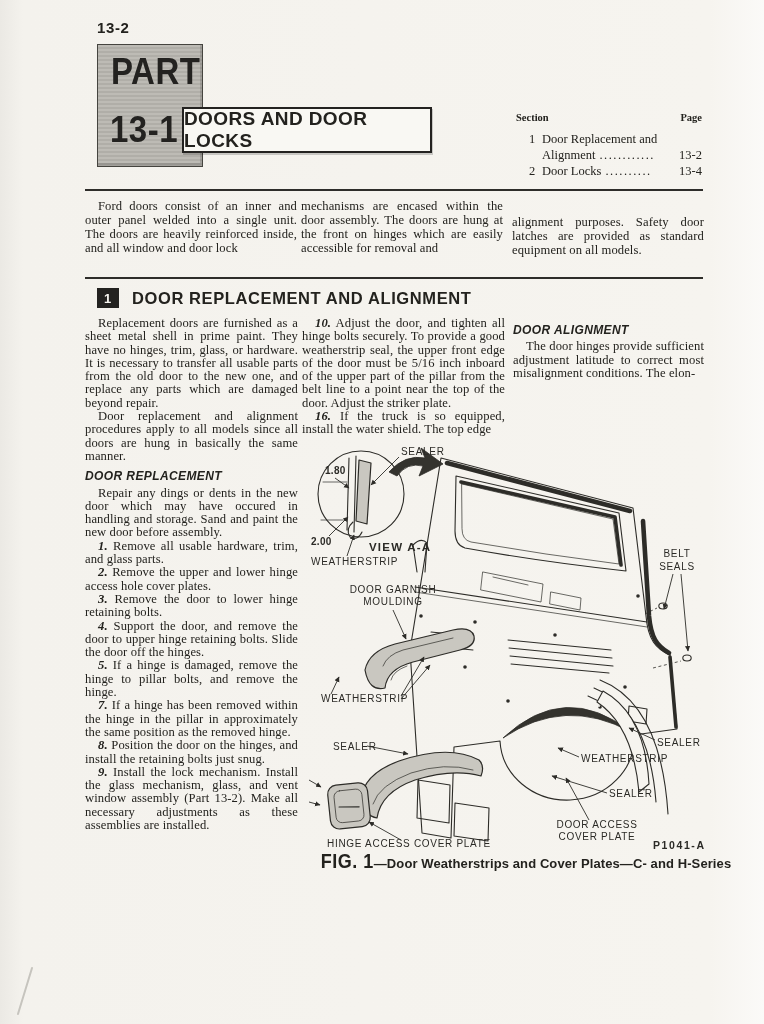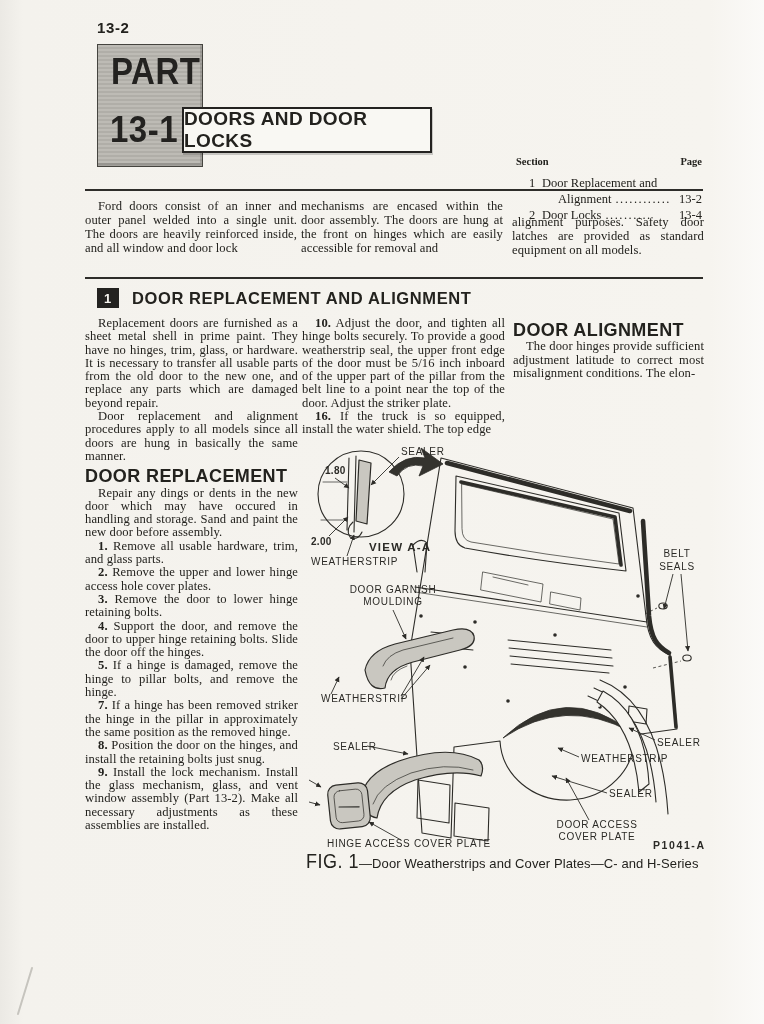--- a/index.html
+++ b/index.html
@@ -13,46 +13,46 @@
     border:1px solid #45443f;box-shadow:inset -2px -3px 0 rgba(0,0,0,.14);}
   .part-word{position:absolute;left:13px;top:6px;font-family:"Liberation Sans",sans-serif;
     font-weight:bold;font-size:33px;color:#232220;transform:scaleY(1.1);transform-origin:top left;letter-spacing:.5px;}
   .part-num{position:absolute;left:12px;top:64px;font-family:"Liberation Sans",sans-serif;
     font-weight:bold;font-size:33px;color:#232220;transform:scaleY(1.1);transform-origin:top left;letter-spacing:.5px;}
   .title-box{position:absolute;left:182px;top:107px;width:246px;height:42px;background:#f9f8f3;
     border:2px solid #232220;display:flex;align-items:center;justify-content:flex-start;
     font-family:"Liberation Sans",sans-serif;font-weight:bold;font-size:19px;letter-spacing:.4px;
     box-shadow:1px 2px 0 rgba(0,0,0,.18);}
   .toc{position:absolute;left:516px;top:110px;width:186px;font-size:12.5px;line-height:16px;}
-  .toc-head{display:flex;justify-content:space-between;font-weight:bold;font-size:10.5px;margin-bottom:5px;margin-top:44px;}
+  .toc-head{display:flex;justify-content:space-between;font-weight:bold;font-size:10.5px;margin-bottom:5px;}
   .toc-row{display:flex;}
   .toc-num{width:13px;margin-left:13px;flex:none;}
-  .toc-cont{margin-left:42px;}
+  .toc-cont{margin-left:26px;}
   .toc-dots{letter-spacing:1.5px;margin-left:4px;}
   .toc-pg{margin-left:auto;}
   .rule{position:absolute;left:85px;width:618px;height:2px;background:#2e2d2a;}
   .rule1{top:189px;}.rule2{top:277px;}
   .col{position:absolute;font-size:12.6px;line-height:13.9px;text-align:justify;letter-spacing:.1px;}
   .icol1{left:85px;top:200px;width:212px;}
   .icol2{left:301px;top:200px;width:202px;}
   .icol3{left:512px;top:200px;width:192px;margin-top:16px;}
   .sec-head{position:absolute;left:97px;top:288px;display:flex;align-items:center;gap:13px;
     font-family:"Liberation Sans",sans-serif;font-weight:bold;font-size:16.5px;letter-spacing:.6px;}
   .sec-badge{width:22px;height:20px;background:#232220;color:#f5f3ee;display:flex;align-items:center;
     justify-content:center;font-size:13px;flex:none;}
   .lcol{left:85px;top:317px;width:213px;line-height:13.3px;}
   .mcol{left:302px;top:317px;width:203px;line-height:13.3px;}
   .rcol{left:513px;top:317px;width:191px;line-height:13.3px;}
   .col p{margin:0;text-indent:13px;}
   .col p.noind{text-indent:0;}
-  .subhead{font-family:"Liberation Sans",sans-serif;font-weight:bold;font-size:18px;
-    letter-spacing:.4px;margin:7px 0 3px;text-align:left;}
-  .stepnum{font-weight:bold;}
+  .subhead{font-family:"Liberation Sans",sans-serif;font-weight:bold;font-size:12px;
+    letter-spacing:.4px;margin:7px 0 3px;text-align:left;font-style:italic;}
+  .stepnum{font-weight:bold;font-style:italic;}
   .fig{position:absolute;left:303px;top:444px;}
-  .figcap{position:absolute;left:306px;top:852px;font-family:"Liberation Sans",sans-serif;font-weight:normal;width:440px;}
+  .figcap{position:absolute;left:306px;top:852px;font-family:"Liberation Sans",sans-serif;font-weight:bold;width:440px;text-align:center;}
   .figcap .fig1{font-size:18px;letter-spacing:.5px;display:inline-block;transform:scaleY(1.08);transform-origin:bottom left;}
   .figcap .rest{font-size:13px;letter-spacing:.1px;}
   .pencil-mark{position:absolute;left:24px;top:966px;width:2px;height:50px;background:#c6c4be;
     transform:rotate(17deg);border-radius:2px;}
   svg text{font-family:"Liberation Sans",sans-serif;font-size:10px;fill:#2b2a26;letter-spacing:.7px;}
   svg text.dim{font-weight:bold;font-size:10px;letter-spacing:.3px;}
   svg text.viewlab{font-weight:bold;font-size:11.5px;letter-spacing:1.2px;}
   svg text.pcode{font-weight:bold;font-size:10.5px;letter-spacing:1.6px;}
   .ln{stroke:#2d2c28;fill:none;stroke-width:1.1;stroke-linecap:round;stroke-linejoin:round;}
   .thin{stroke-width:.7;}
@@ -125,21 +125,21 @@
   <div class="col lcol">
     <p>Replacement doors are furnished as a sheet metal shell in prime paint. They have no hinges, trim, glass, or hardware. It is necessary to transfer all usable parts from the old door to the new one, and replace any parts which are damaged beyond repair.</p>
     <p>Door replacement and alignment procedures apply to all models since all doors are hung in basically the same manner.</p>
     <div class="subhead">DOOR REPLACEMENT</div>
     <p>Repair any dings or dents in the new door which may have occured in handling and storage. Sand and paint the new door before assembly.</p>
     <p><span class="stepnum">1.</span> <span>Remove all usable hardware, trim, and glass parts.</span></p>
     <p><span class="stepnum">2.</span> <span>Remove the upper and lower hinge access hole cover plates.</span></p>
     <p><span class="stepnum">3.</span> <span>Remove the door to lower hinge retaining bolts.</span></p>
     <p><span class="stepnum">4.</span> <span>Support the door, and remove the door to upper hinge retaining bolts. Slide the door off the hinges.</span></p>
     <p><span class="stepnum">5.</span> <span>If a hinge is damaged, remove the hinge to pillar bolts, and remove the hinge.</span></p>
-    <p><span class="stepnum">7.</span> <span>If a hinge has been removed striker the hinge in the pillar in approximately the same position as the removed hinge.</span></p>
+    <p><span class="stepnum">7.</span> <span>If a hinge has been removed within the hinge in the pillar in approximately the same position as the removed hinge.</span></p>
     <p><span class="stepnum">8.</span> <span>Position the door on the hinges, and install the retaining bolts just snug.</span></p>
     <p><span class="stepnum">9.</span> <span>Install the lock mechanism. Install the glass mechanism, glass, and vent window assembly (Part 13-2). Make all necessary adjustments as these assemblies are installed.</span></p>
   </div>
 
   <div class="col mcol">
     <p><span class="stepnum">10.</span> <span>Adjust the door, and tighten all hinge bolts securely. To provide a good weatherstrip seal, the upper front edge of the door must be 5/16 inch inboard of the upper part of the pillar from the belt line to a point near the top of the door. Adjust the striker plate.</span></p>
     <p><span class="stepnum">16.</span> <span>If the truck is so equipped, install the water shield. The top edge</span></p>
   </div>
 
   <div class="col rcol">

